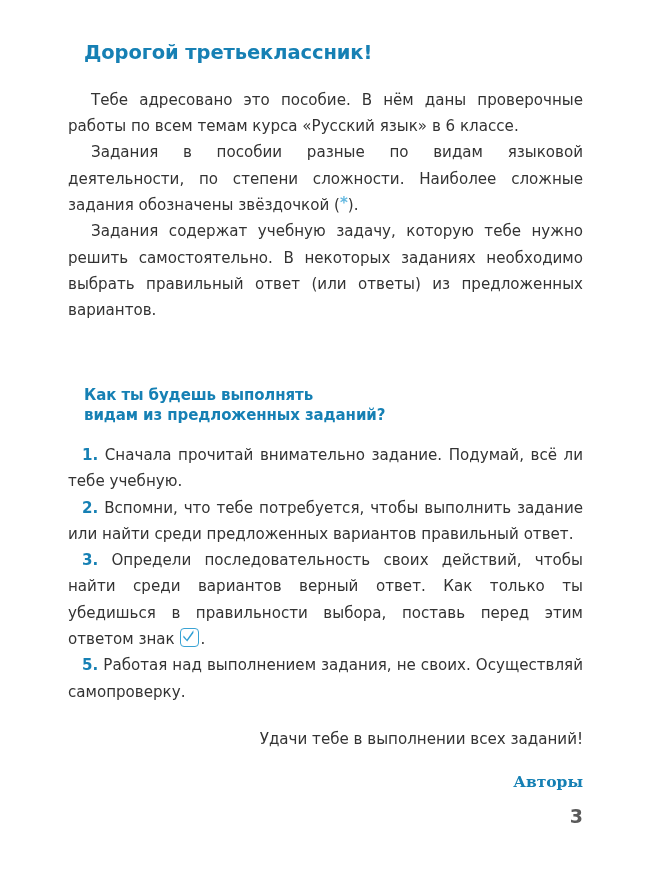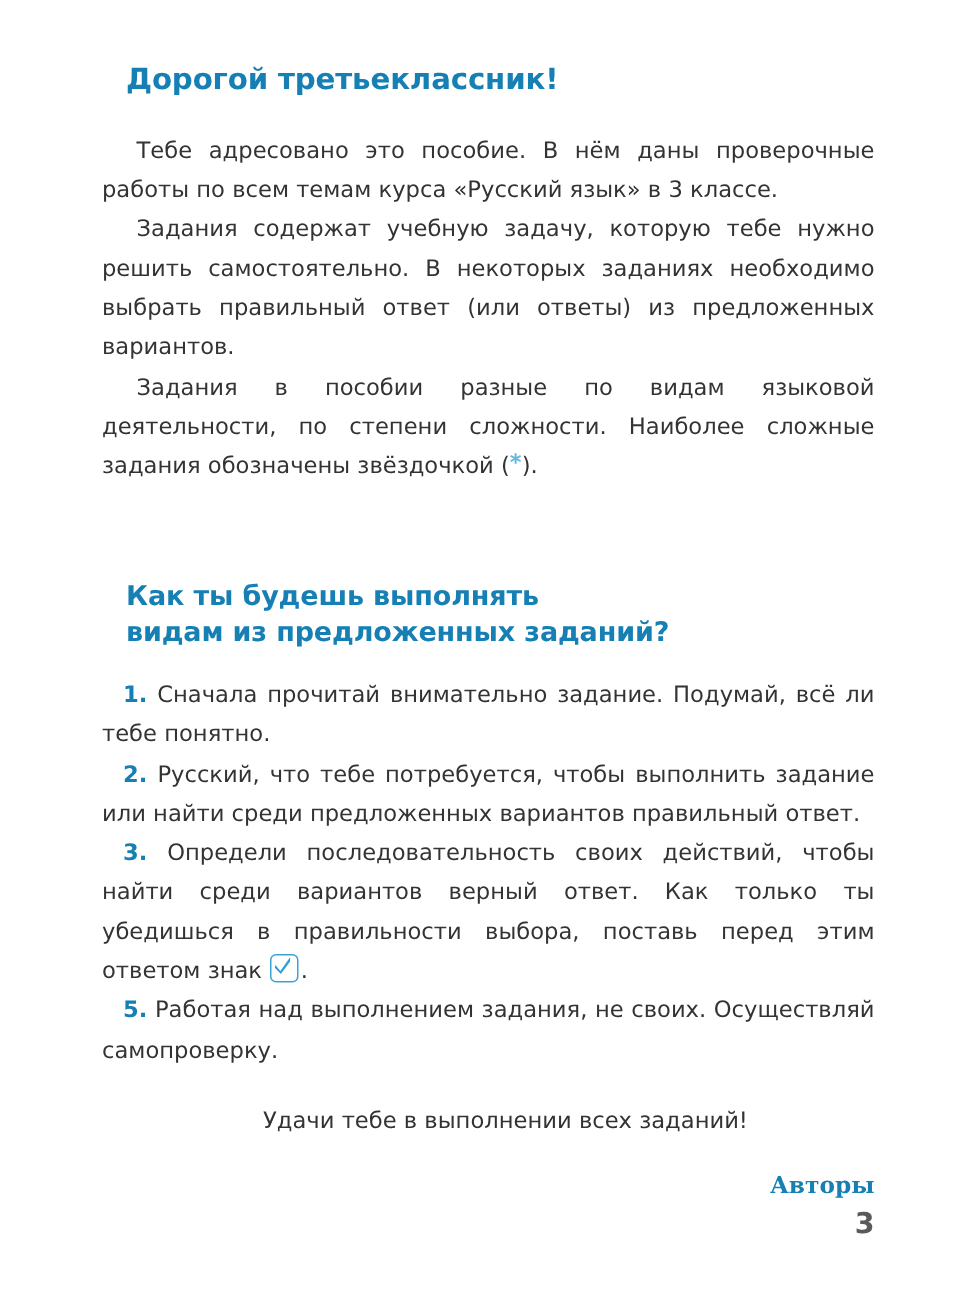--- a/index.html
+++ b/index.html
@@ -39,21 +39,21 @@
     line-height: 1.32;
     letter-spacing: -0.1px;
     margin: 0;
   }
   .heading-main {
     padding-left: 16px;
     margin-bottom: 21px;
   }
   .heading-section {
     padding-left: 16px;
-    font-size: 18px;
+    font-size: 15px;
     margin-top: 0;
     margin-bottom: 16px;
   }
   .heading-section .line {
     display: block;
     white-space: nowrap;
   }
 
   
   .para {
@@ -121,21 +121,21 @@
     height: 14px;
   }
 
   
   .closing {
     margin: 0;
     font-size: 15.1px;
     line-height: 26.3px;
     text-indent: 23px;
     color: #333333;
-    text-align: center;
+    text-align: right;
   }
 
   .authors {
     margin: 0;
     margin-top: 20px;
     text-align: right;
     color: #1680b4;
     font-family: "DejaVu Serif", "Liberation Serif", serif;
     font-weight: bold;
     font-size: 15.5px;
@@ -153,38 +153,38 @@
   }
 </style>
 </head>
 <body>
 
 <div class="page">
   <div class="content">
 
     <h1 class="heading heading-main">Дорогой третьеклассник!</h1>
 
-    <p class="para">Тебе адресовано это пособие. В нём даны проверочные работы по всем темам курса «Русский язык» в 3 классе.</p>
+    <p class="para">Тебе адресовано это пособие. В нём даны проверочные работы по всем темам курса «Русский язык» в 6 классе.</p>
+
+    <p class="para"><span>Задания в пособии разные по видам языковой деятельности, по степени сложности. Наиболее сложные задания обозначены звёздочкой&nbsp;(</span><span class="asterisk">*</span><span>).</span></p>
 
     <p class="para">Задания содержат учебную задачу, которую тебе нужно решить самостоятельно. В некоторых заданиях необходимо выбрать правильный ответ (или ответы) из предложенных вариантов.</p>
-
-    <p class="para"><span>Задания в пособии разные по видам языковой деятельности, по степени сложности. Наиболее сложные задания обозначены звёздочкой&nbsp;(</span><span class="asterisk">*</span><span>).</span></p>
 
     <div class="spacer-mid"></div>
 
     <h2 class="heading heading-section">
       <span class="line">Как ты будешь выполнять</span>
       <span class="line">видам из предложенных заданий?</span>
     </h2>
 
     <ol class="list">
 
-      <li><span class="num">1.</span> <span>Сначала прочитай внимательно задание. Подумай, всё ли тебе понятно.</span></li>
-
-      <li><span class="num">2.</span> <span>Русский, что тебе потребуется, чтобы выполнить задание или найти среди предложенных вариантов правильный ответ.</span></li>
+      <li><span class="num">1.</span> <span>Сначала прочитай внимательно задание. Подумай, всё ли тебе учебную.</span></li>
+
+      <li><span class="num">2.</span> <span>Вспомни, что тебе потребуется, чтобы выполнить задание или найти среди предложенных вариантов правильный ответ.</span></li>
 
       <li><span class="num">3.</span> <span>Определи последовательность своих действий, чтобы найти среди вариантов верный ответ. Как только ты убедишься в правильности выбора, поставь перед этим ответом знак&nbsp;</span><span class="checkbox-glyph"><svg viewBox="0 0 13 14" aria-hidden="true">
               <path d="M1.6 6.4 L4.9 10.4 L11.4 1.2 L11.4 4.0 L5.2 12.4 L1.2 8.2 Z" fill="#2f9fd4"></path>
             </svg></span><span>.</span></li>
 
 
       <li><span class="num">5.</span> <span>Работая над выполнением задания, не своих. Осуществляй самопроверку.</span></li>
 
     </ol>
 

